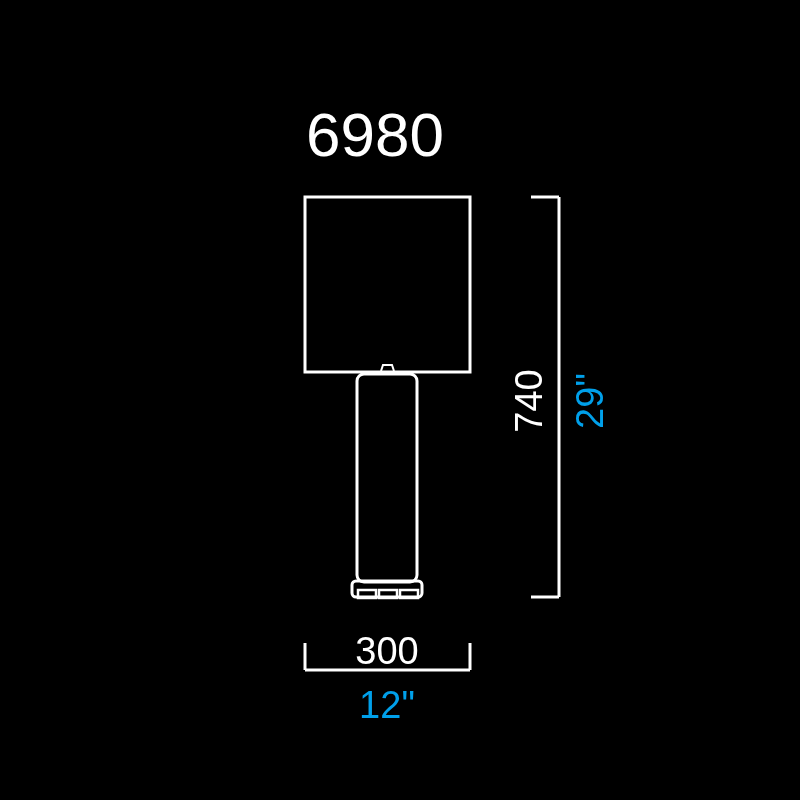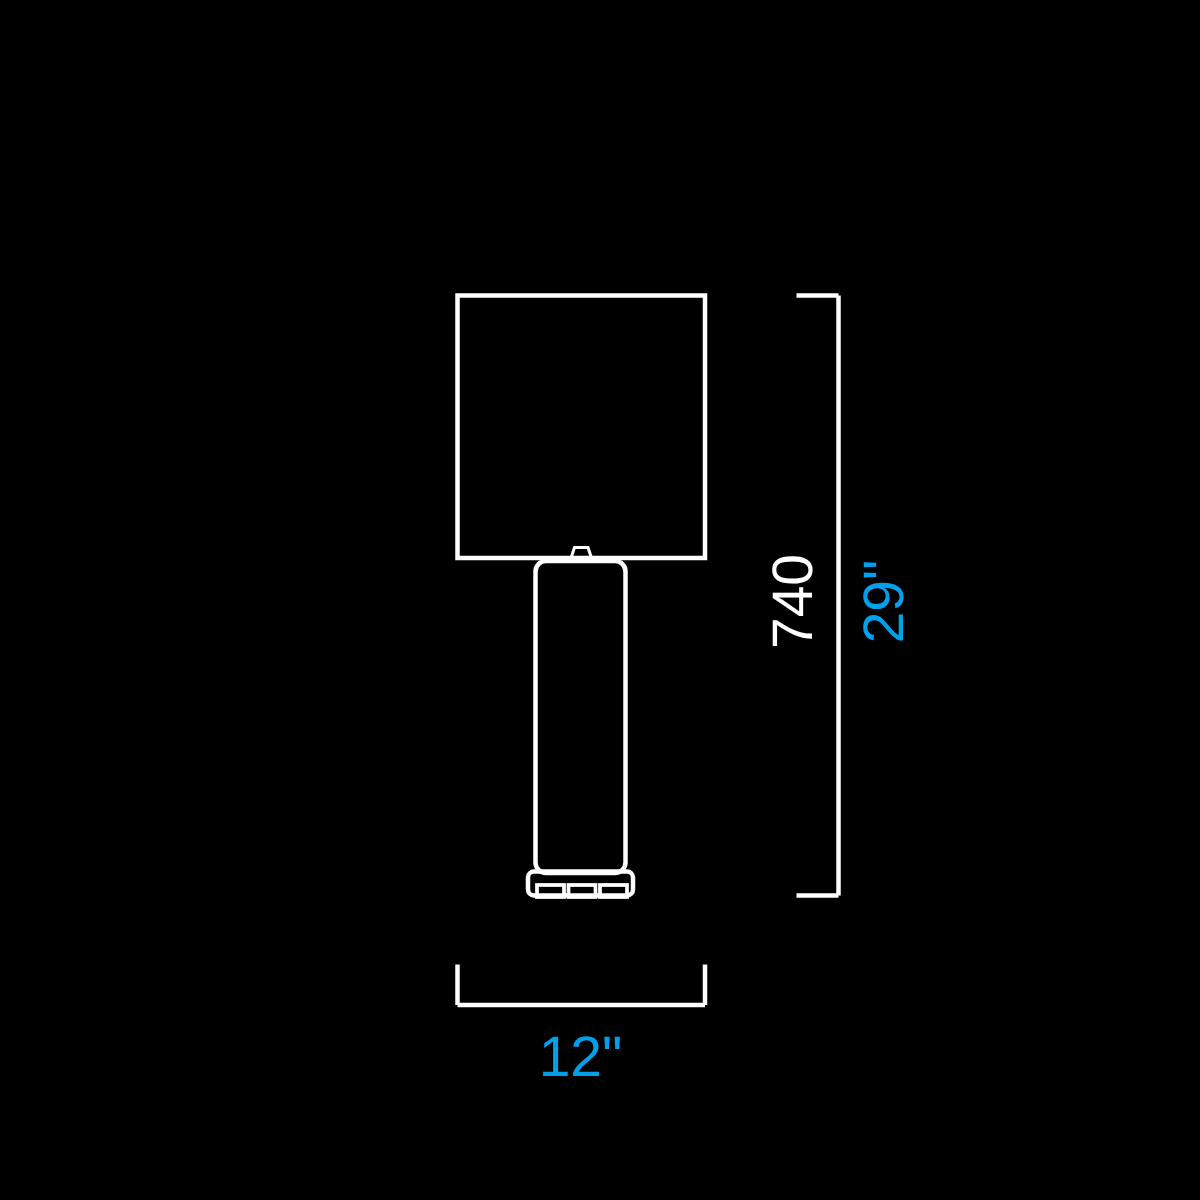--- a/index.html
+++ b/index.html
@@ -79,20 +79,21 @@
     top: 686px;
     width: 200px;
     text-align: center;
   }
 </style>
 </head>
 <body>
 
 <div id="stage">
 
+  <div class="product-title">6980</div>
 
   <svg class="drawing-svg" width="800" height="800" viewBox="0 0 800 800">
 
     <rect x="305" y="197" width="165" height="175" fill="none" stroke="#ffffff" stroke-width="3"></rect>
 
     <path d="M 381 371 L 383 365 L 392 365 L 394 371" fill="none" stroke="#ffffff" stroke-width="2"></path>
 
     <rect x="357" y="374" width="60" height="208" rx="7" ry="7" fill="none" stroke="#ffffff" stroke-width="3"></rect>
 
     <rect x="352" y="581" width="70" height="16" rx="4" ry="4" fill="none" stroke="#ffffff" stroke-width="3"></rect>
@@ -107,16 +108,17 @@
 
     <line x1="305" y1="670" x2="470" y2="670" stroke="#ffffff" stroke-width="3"></line>
     <line x1="305" y1="643" x2="305" y2="670" stroke="#ffffff" stroke-width="3"></line>
     <line x1="470" y1="643" x2="470" y2="670" stroke="#ffffff" stroke-width="3"></line>
   </svg>
 
   <div class="dim-label dim-metric rot-label" id="label-height-metric">740</div>
 
   <div class="dim-label dim-imperial rot-label" id="label-height-imperial">29"</div>
 
+  <div class="dim-label dim-metric" id="label-width-metric">300</div>
 
   <div class="dim-label dim-imperial" id="label-width-imperial">12"</div>
 
 </div>
 
 </body></html>

